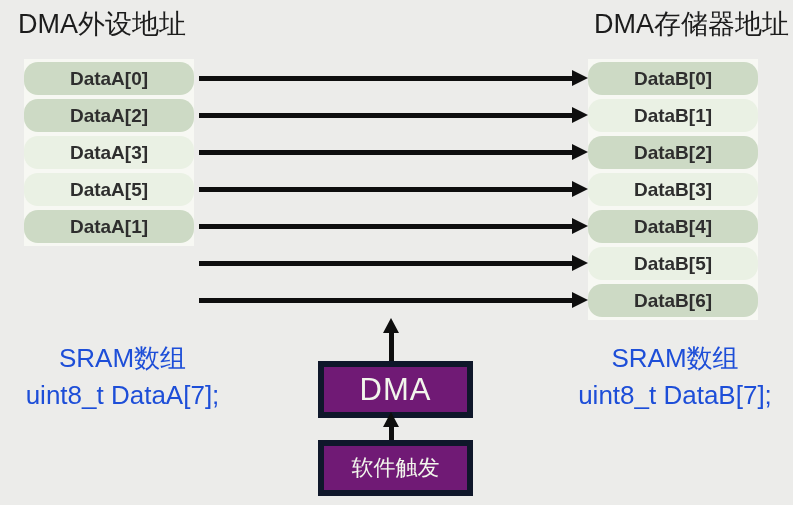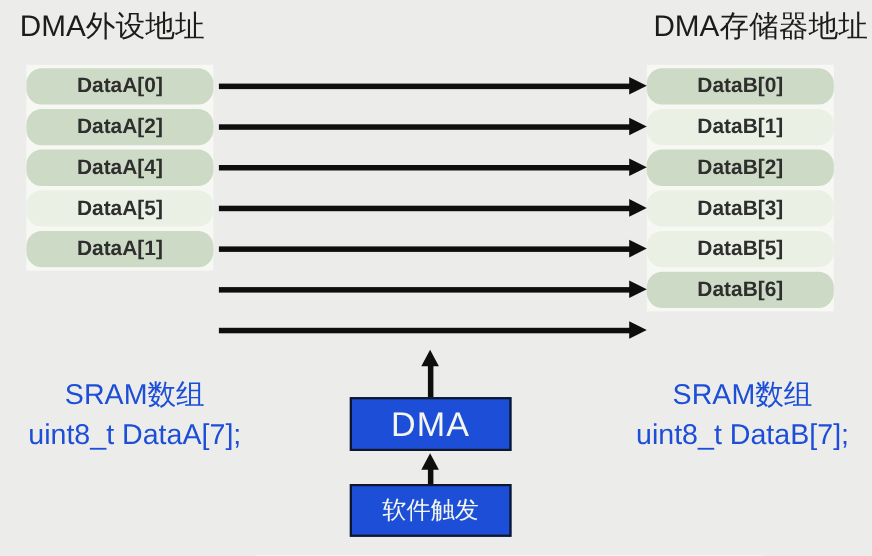--- a/index.html
+++ b/index.html
@@ -81,22 +81,22 @@
   }
   .shaft-upper { top: 332px; height: 29px; }
   .head-upper  { top: 318px; }
   .shaft-lower { top: 426px; height: 26px; }
   .head-lower  { top: 412px; }
 
   .green-box {
     position: absolute;
     left: 318px;
     width: 143px;
-    background: #1d4ed8;
-    border: 2px solid #0f172a;
+    background: #701a75;
+    border: 6px solid #0f172a;
     color: #f2f6ec;
     display: flex;
     align-items: center;
     justify-content: center;
     white-space: nowrap;
   }
   .dma-box {
     top: 361px;
     height: 45px;
     font-size: 31px;
@@ -125,30 +125,31 @@
 <body>
 
 <div class="stage">
 
   <div class="title title-right">DMA存储器地址</div>
   <div class="title title-left">DMA外设地址</div>
 
   <div class="array-column column-left">
     <div class="cell cell-dark">DataA[0]</div>
     <div class="cell cell-dark">DataA[2]</div>
-    <div class="cell cell-dark">DataA[4]</div>
+    <div class="cell cell-light">DataA[3]</div>
     <div class="cell cell-light">DataA[5]</div>
     <div class="cell cell-dark">DataA[1]</div>
   </div>
 
   <div class="array-column column-right">
     <div class="cell cell-dark">DataB[0]</div>
     <div class="cell cell-light">DataB[1]</div>
     <div class="cell cell-dark">DataB[2]</div>
     <div class="cell cell-light">DataB[3]</div>
+    <div class="cell cell-dark">DataB[4]</div>
     <div class="cell cell-light">DataB[5]</div>
     <div class="cell cell-dark">DataB[6]</div>
   </div>
 
   <div class="h-arrow" style="top:76px"></div>
   <div class="h-arrow" style="top:113px"></div>
   <div class="h-arrow" style="top:150px"></div>
   <div class="h-arrow" style="top:187px"></div>
   <div class="h-arrow" style="top:224px"></div>
   <div class="h-arrow" style="top:261px"></div>

